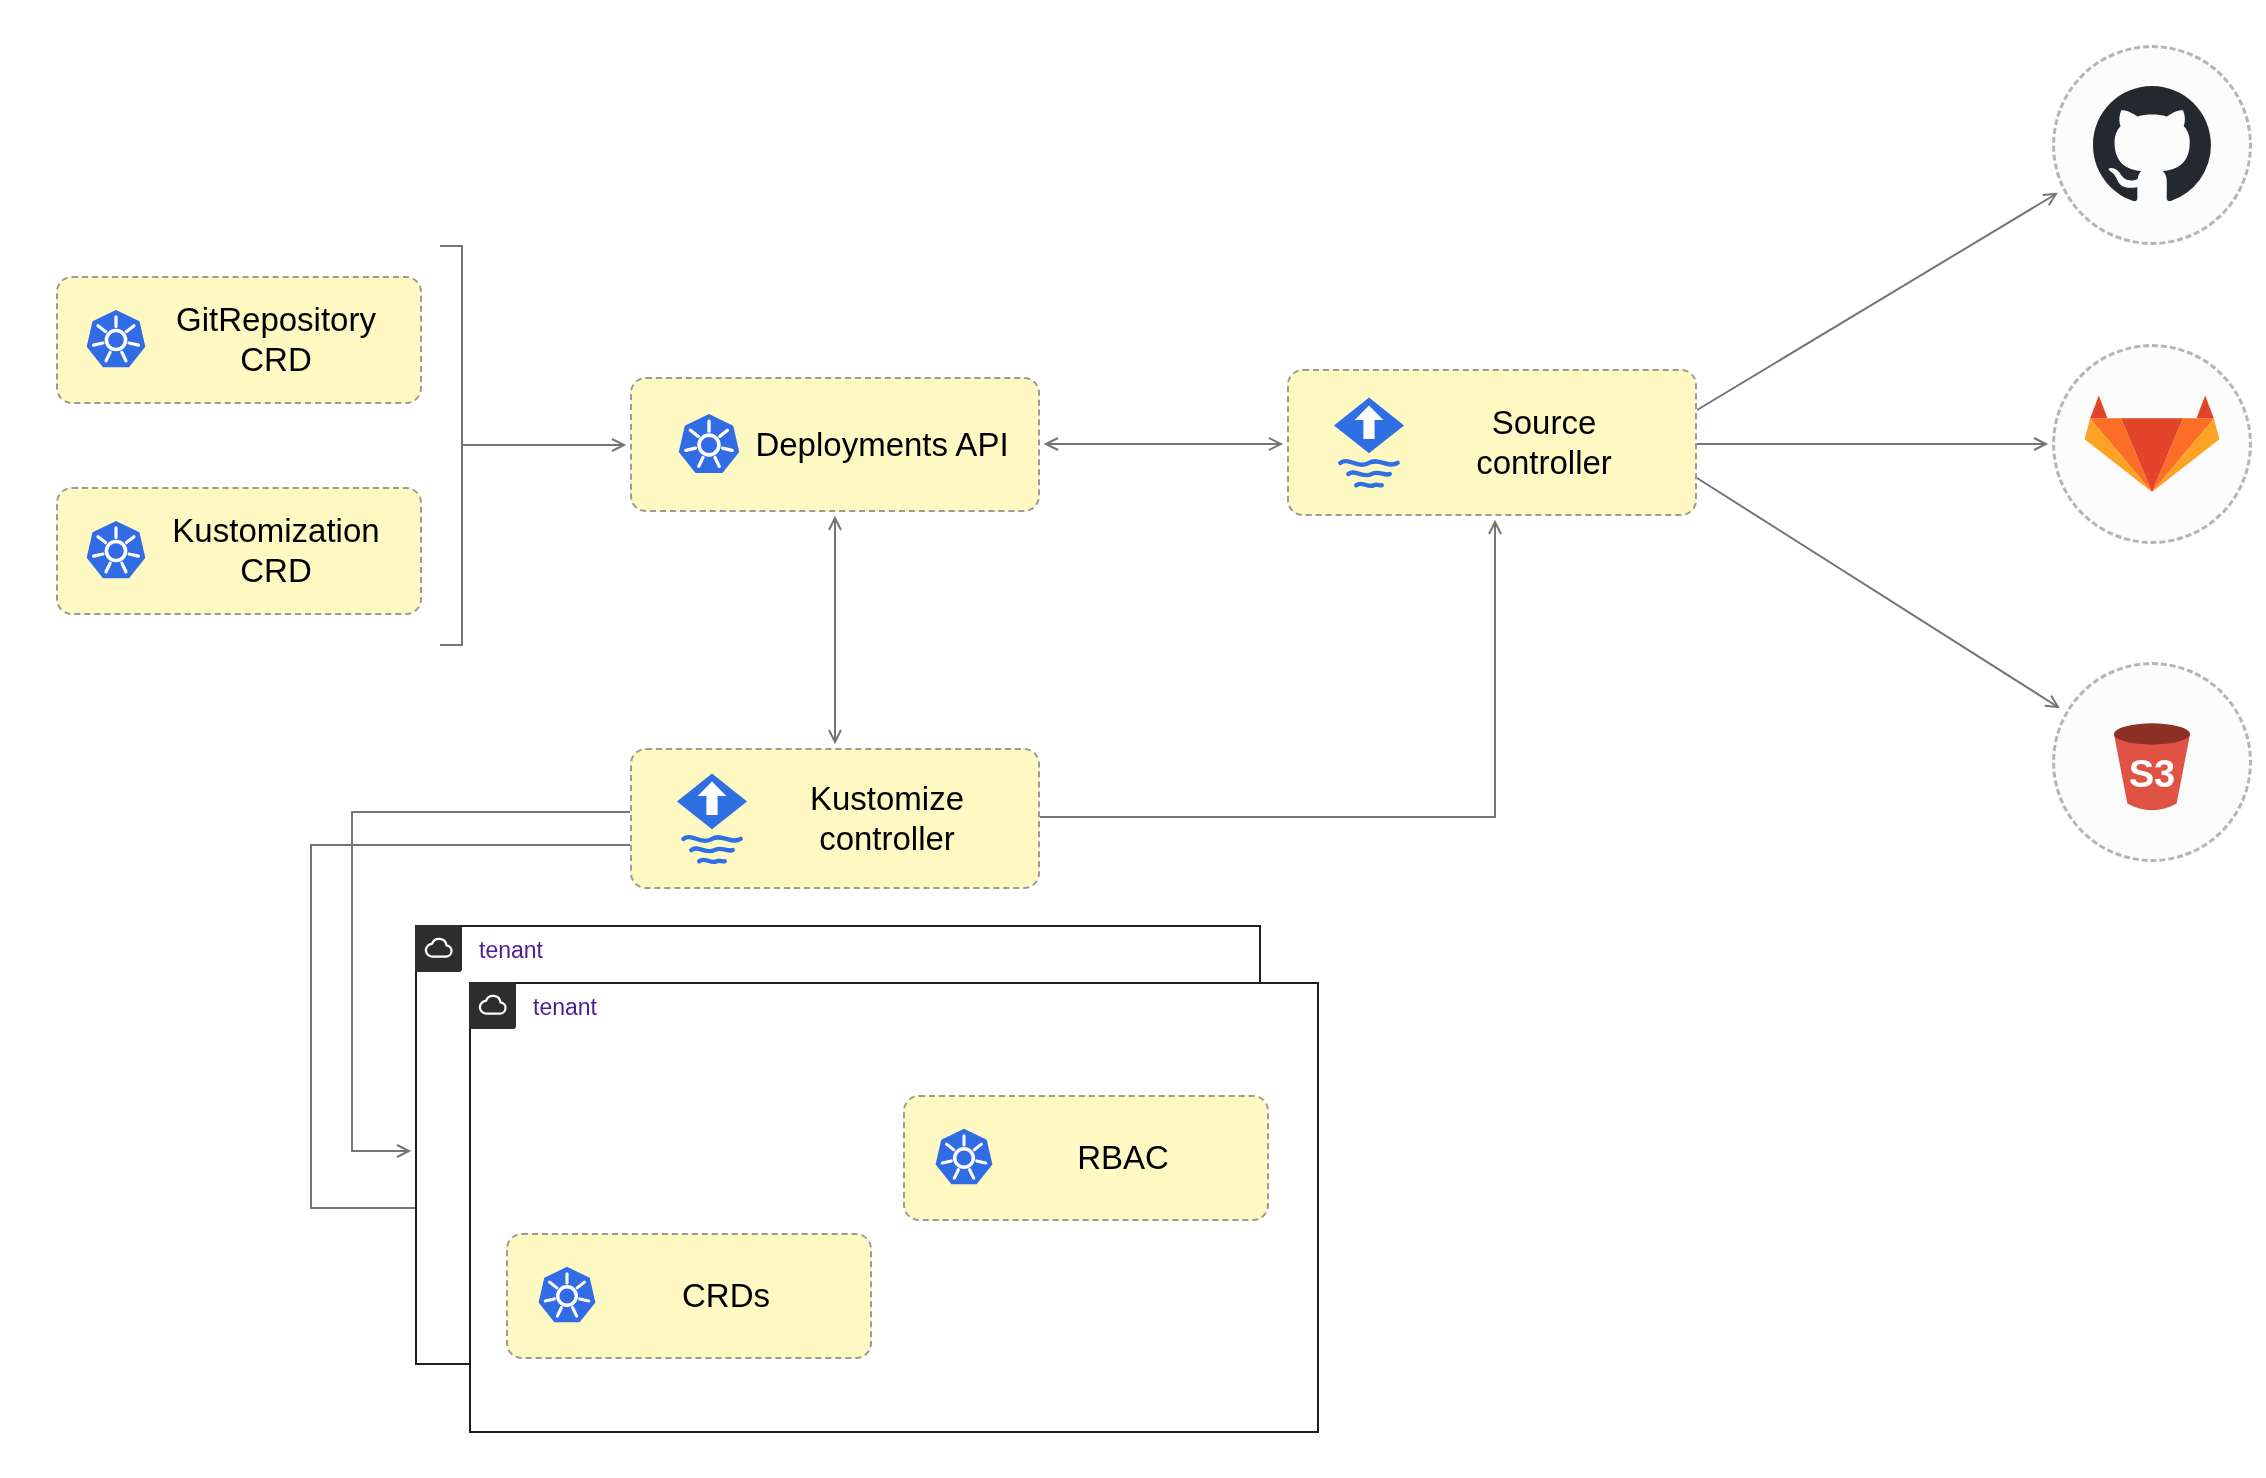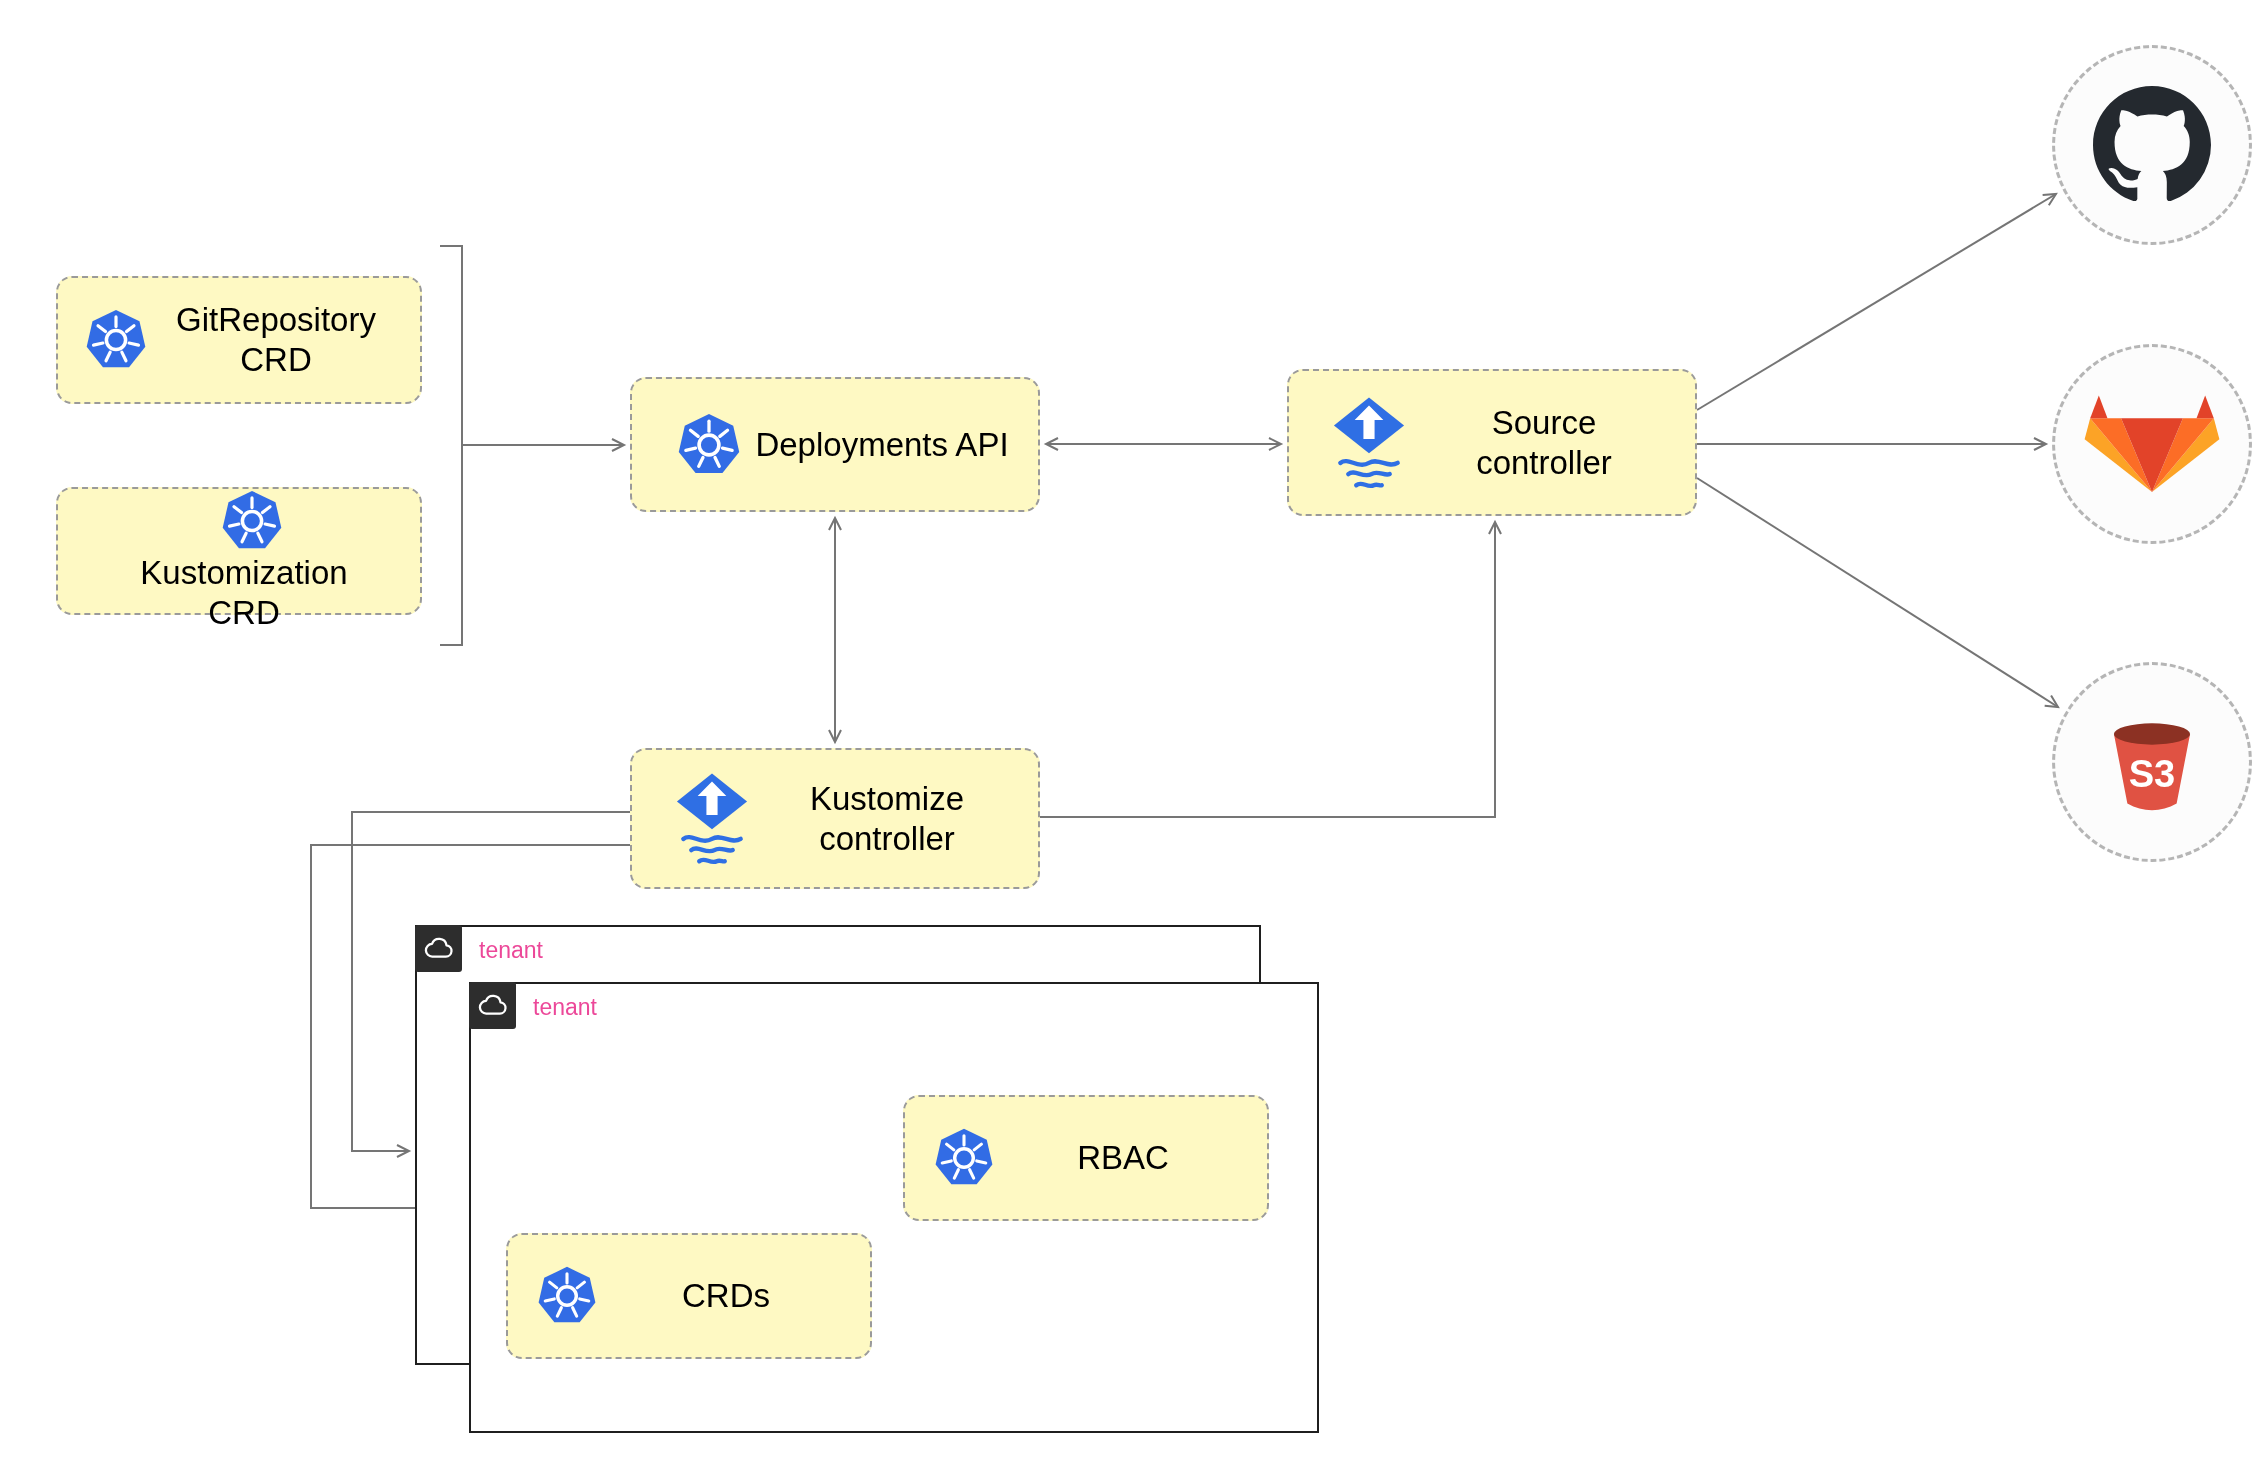--- a/index.html
+++ b/index.html
@@ -29,25 +29,25 @@
   }
 
   .tenant { position:absolute; background:#ffffff; border:2px solid #1f1f1f; }
   .tenant-back { left:415px; top:925px; width:846px; height:440px; z-index:2; }
   .tenant-front { left:469px; top:982px; width:850px; height:451px; z-index:3; }
   .tenant-head {
     position:absolute; top:-2px; left:-2px; width:47px; height:47px;
     background:#2d2d2d; border-radius:3px;
     display:flex; align-items:center; justify-content:center;
   }
-  .tenant-label { position:absolute; left:62px; top:10px; font-size:23px; color:#ec4899; }
+  .tenant-label { position:absolute; left:62px; top:10px; font-size:23px; color:#4c1d95; }
 
   
   #node-gitrepository-crd  { left:56px;  top:276px; width:366px; height:128px; padding-left:26px; }
-  #node-kustomization-crd  { left:56px;  top:487px; width:366px; height:128px; padding-left:26px;flex-direction:column; }
+  #node-kustomization-crd  { left:56px;  top:487px; width:366px; height:128px; padding-left:26px; }
   #node-kubernetes-api     { left:630px; top:377px; width:410px; height:135px; padding-left:44px; }
   #node-source-controller  { left:1287px; top:369px; width:410px; height:147px; padding-left:40px; }
   #node-kustomize-controller { left:630px; top:748px; width:410px; height:141px; padding-left:40px; }
 
   #node-namespaces  { left:506px; top:1082px; width:366px; height:126px; padding-left:28px; }
   #node-rbac        { left:903px; top:1095px; width:366px; height:126px; padding-left:28px; }
   #node-crds        { left:506px; top:1233px; width:366px; height:126px; padding-left:28px; }
   #node-deployments { left:903px; top:1233px; width:366px; height:126px; padding-left:28px; }
 
   #ext-github { left:2052px; top:45px; }

